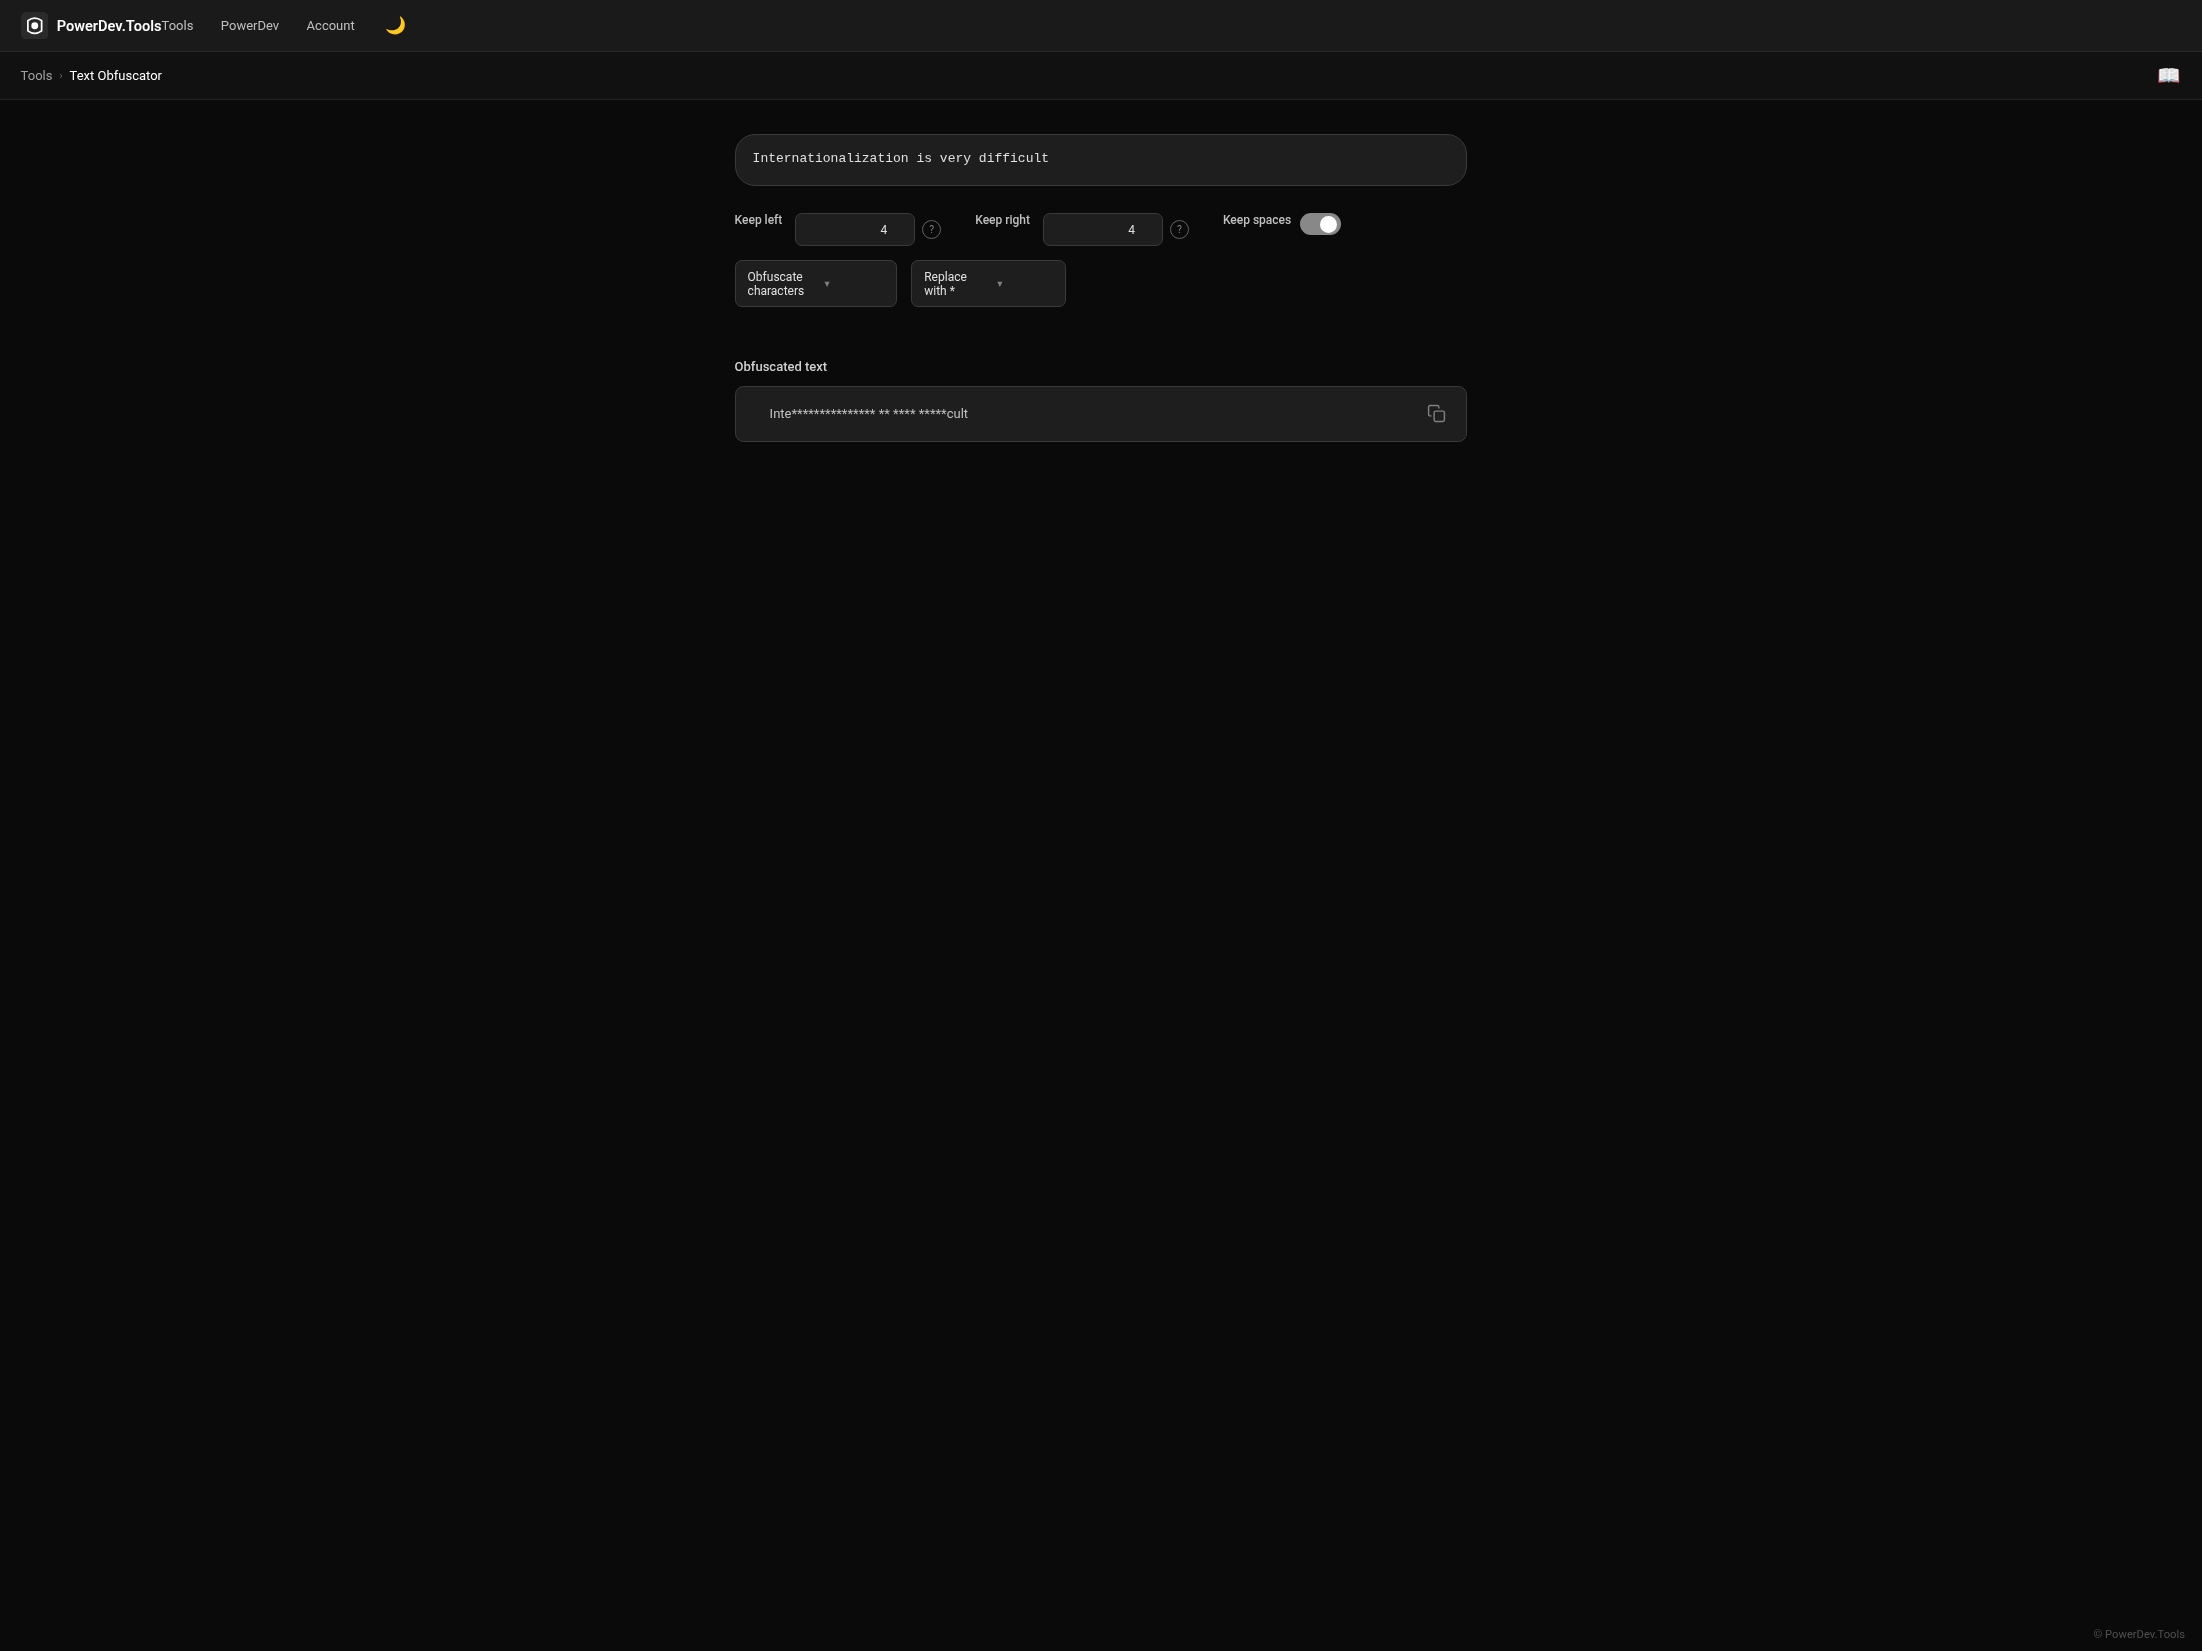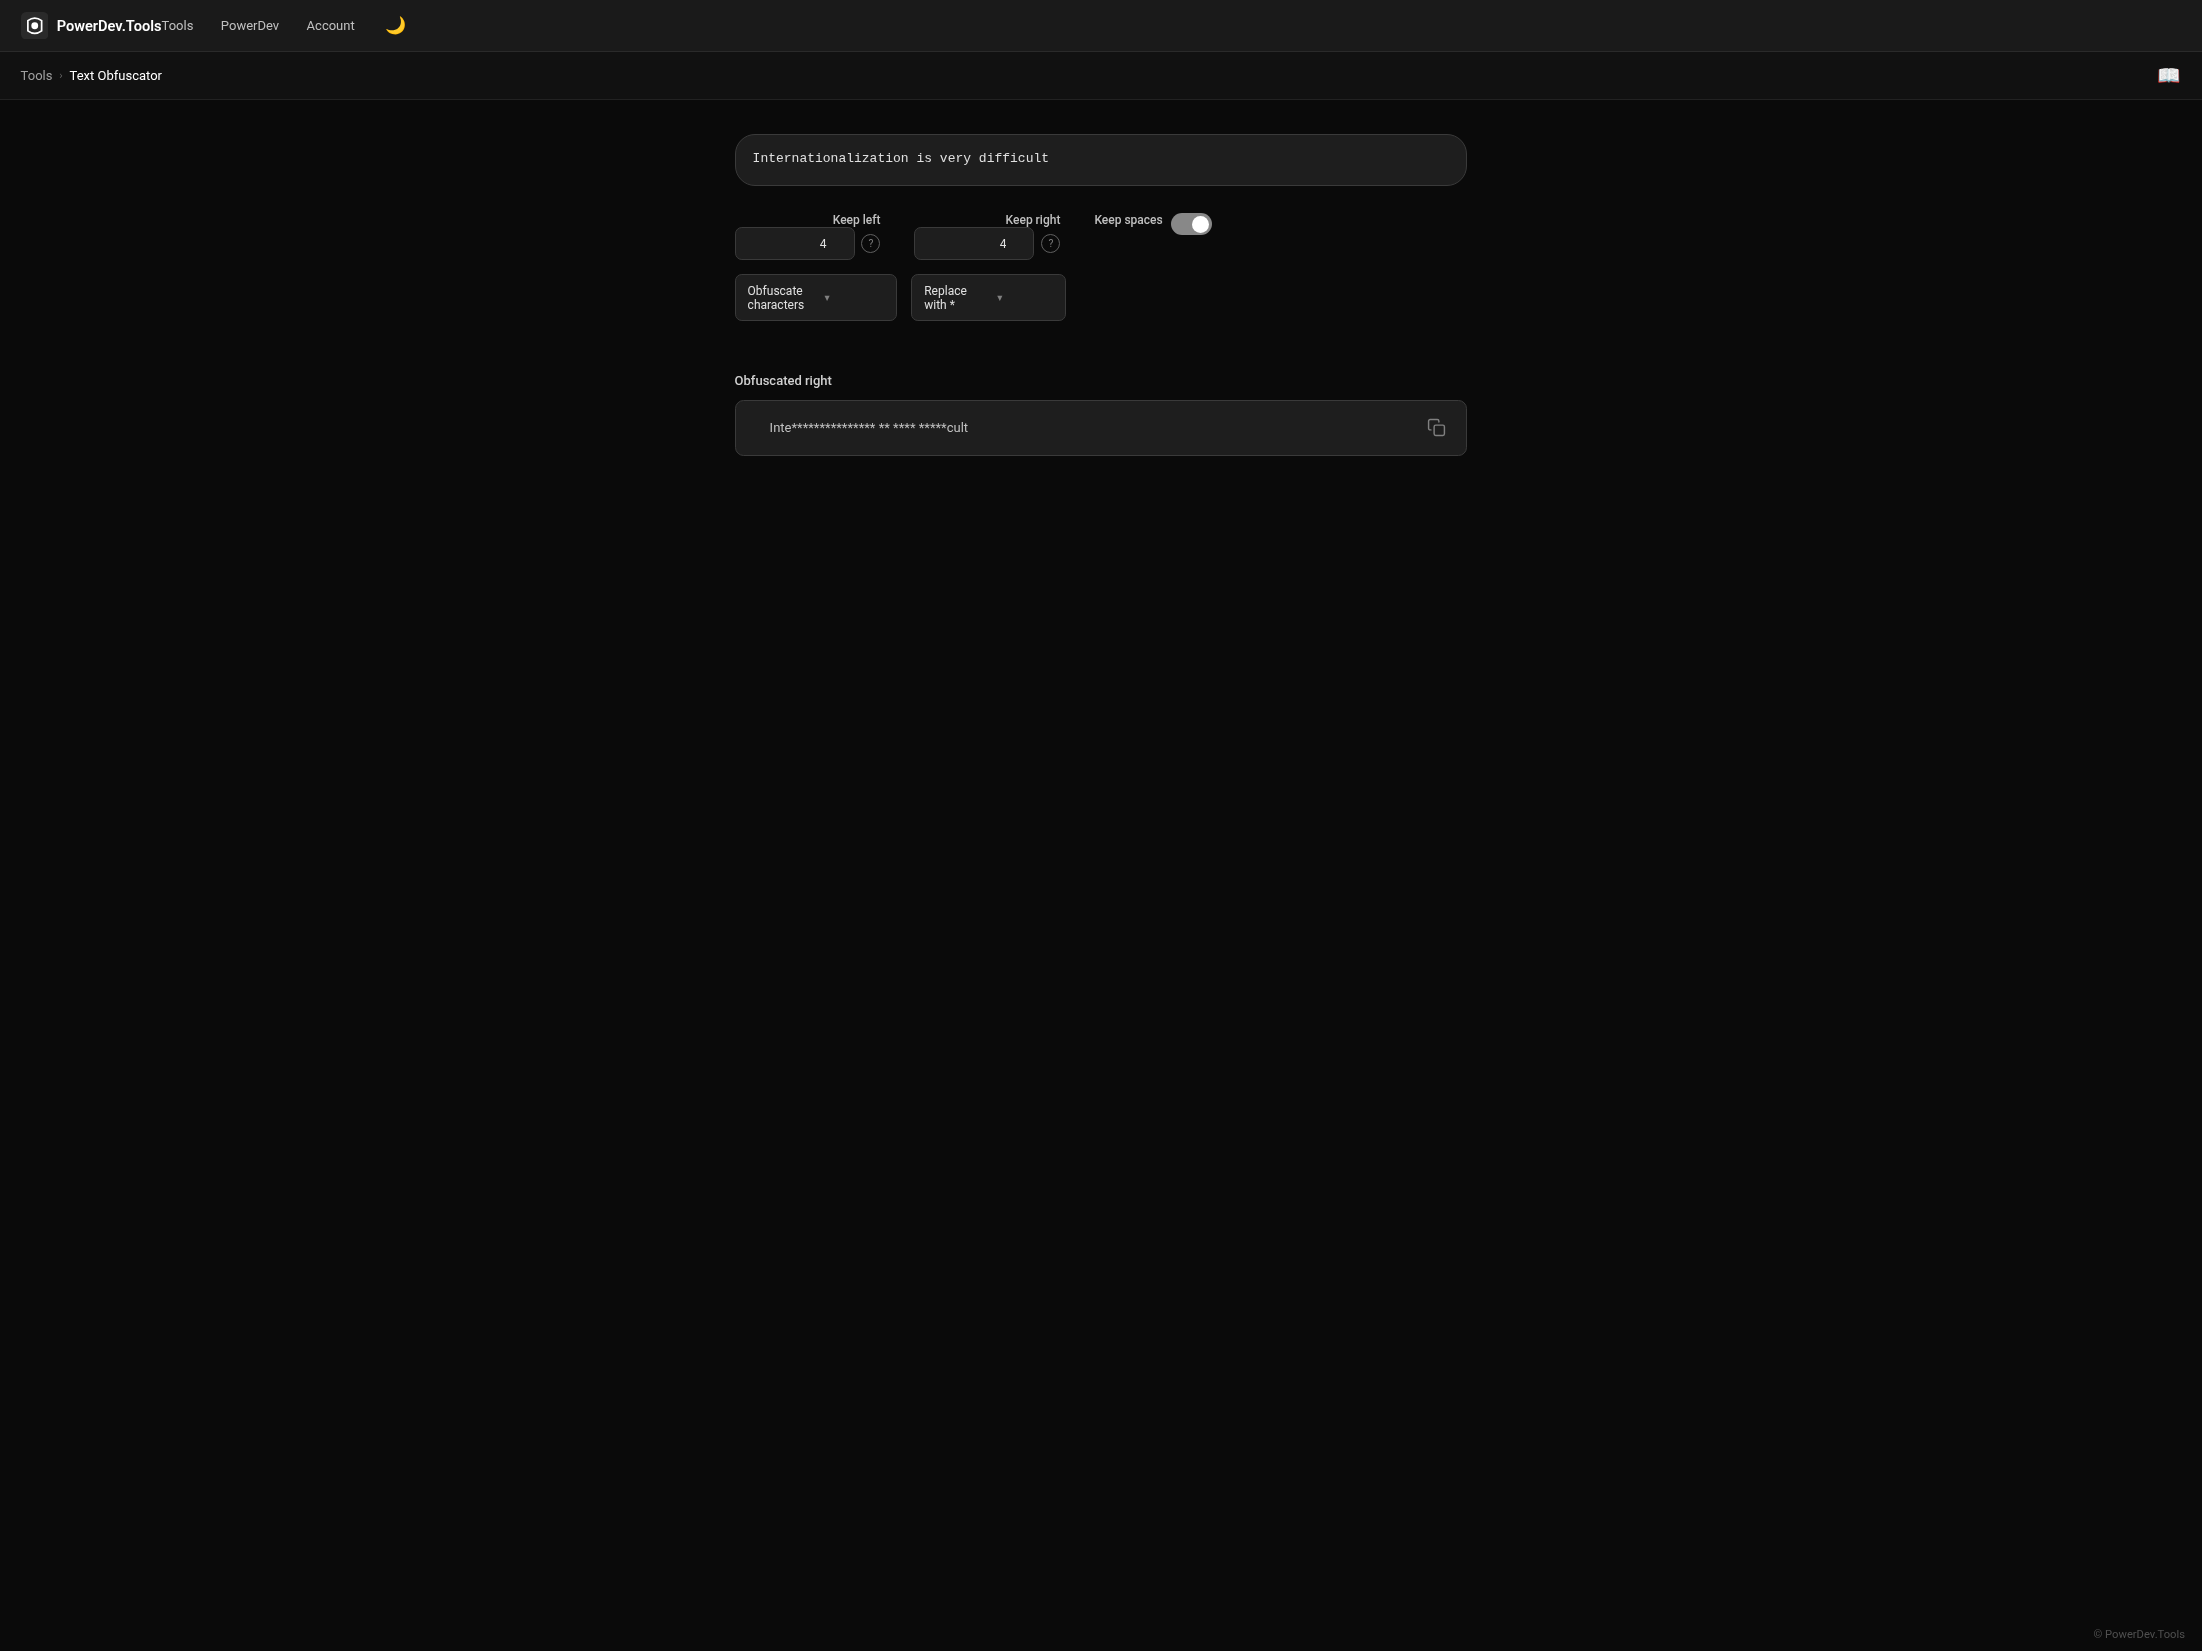--- a/index.html
+++ b/index.html
@@ -130,23 +130,22 @@
     
     .controls-row {
       display: flex;
       align-items: flex-start;
       gap: 34px;
       margin-top: 24px;
     }
 
     .control-group {
       display: flex;
-      flex-direction: column;
-      gap: 0;
-      align-items: flex-end;
+      flex-direction: row;
+      gap: 13px;
     }
 
     .control-label {
       font-size: 12px;
       color: #c0c0c0;
       font-weight: 500;
     }
 
     .number-input-wrapper {
       display: flex;
@@ -377,21 +376,21 @@
       <span>Obfuscate characters</span>
       <span class="dropdown-arrow">▾</span>
     </div>
     <div class="dropdown-select">
       <span>Replace with *</span>
       <span class="dropdown-arrow">▾</span>
     </div>
   </div>
 
   
-  <div class="section-label">Obfuscated right</div>
+  <div class="section-label">Obfuscated text</div>
   <div class="output-box">
     <span class="output-text">Inte*************** ** **** *****cult</span>
     <button class="copy-btn">
       <svg width="19" height="19" viewBox="0 0 24 24" fill="none" stroke="currentColor" stroke-width="1.8" stroke-linecap="round" stroke-linejoin="round">
         <rect x="9" y="9" width="13" height="13" rx="2"></rect>
         <path d="M5 15H4a2 2 0 0 1-2-2V4a2 2 0 0 1 2-2h9a2 2 0 0 1 2 2v1"></path>
       </svg>
     </button>
   </div>
 

